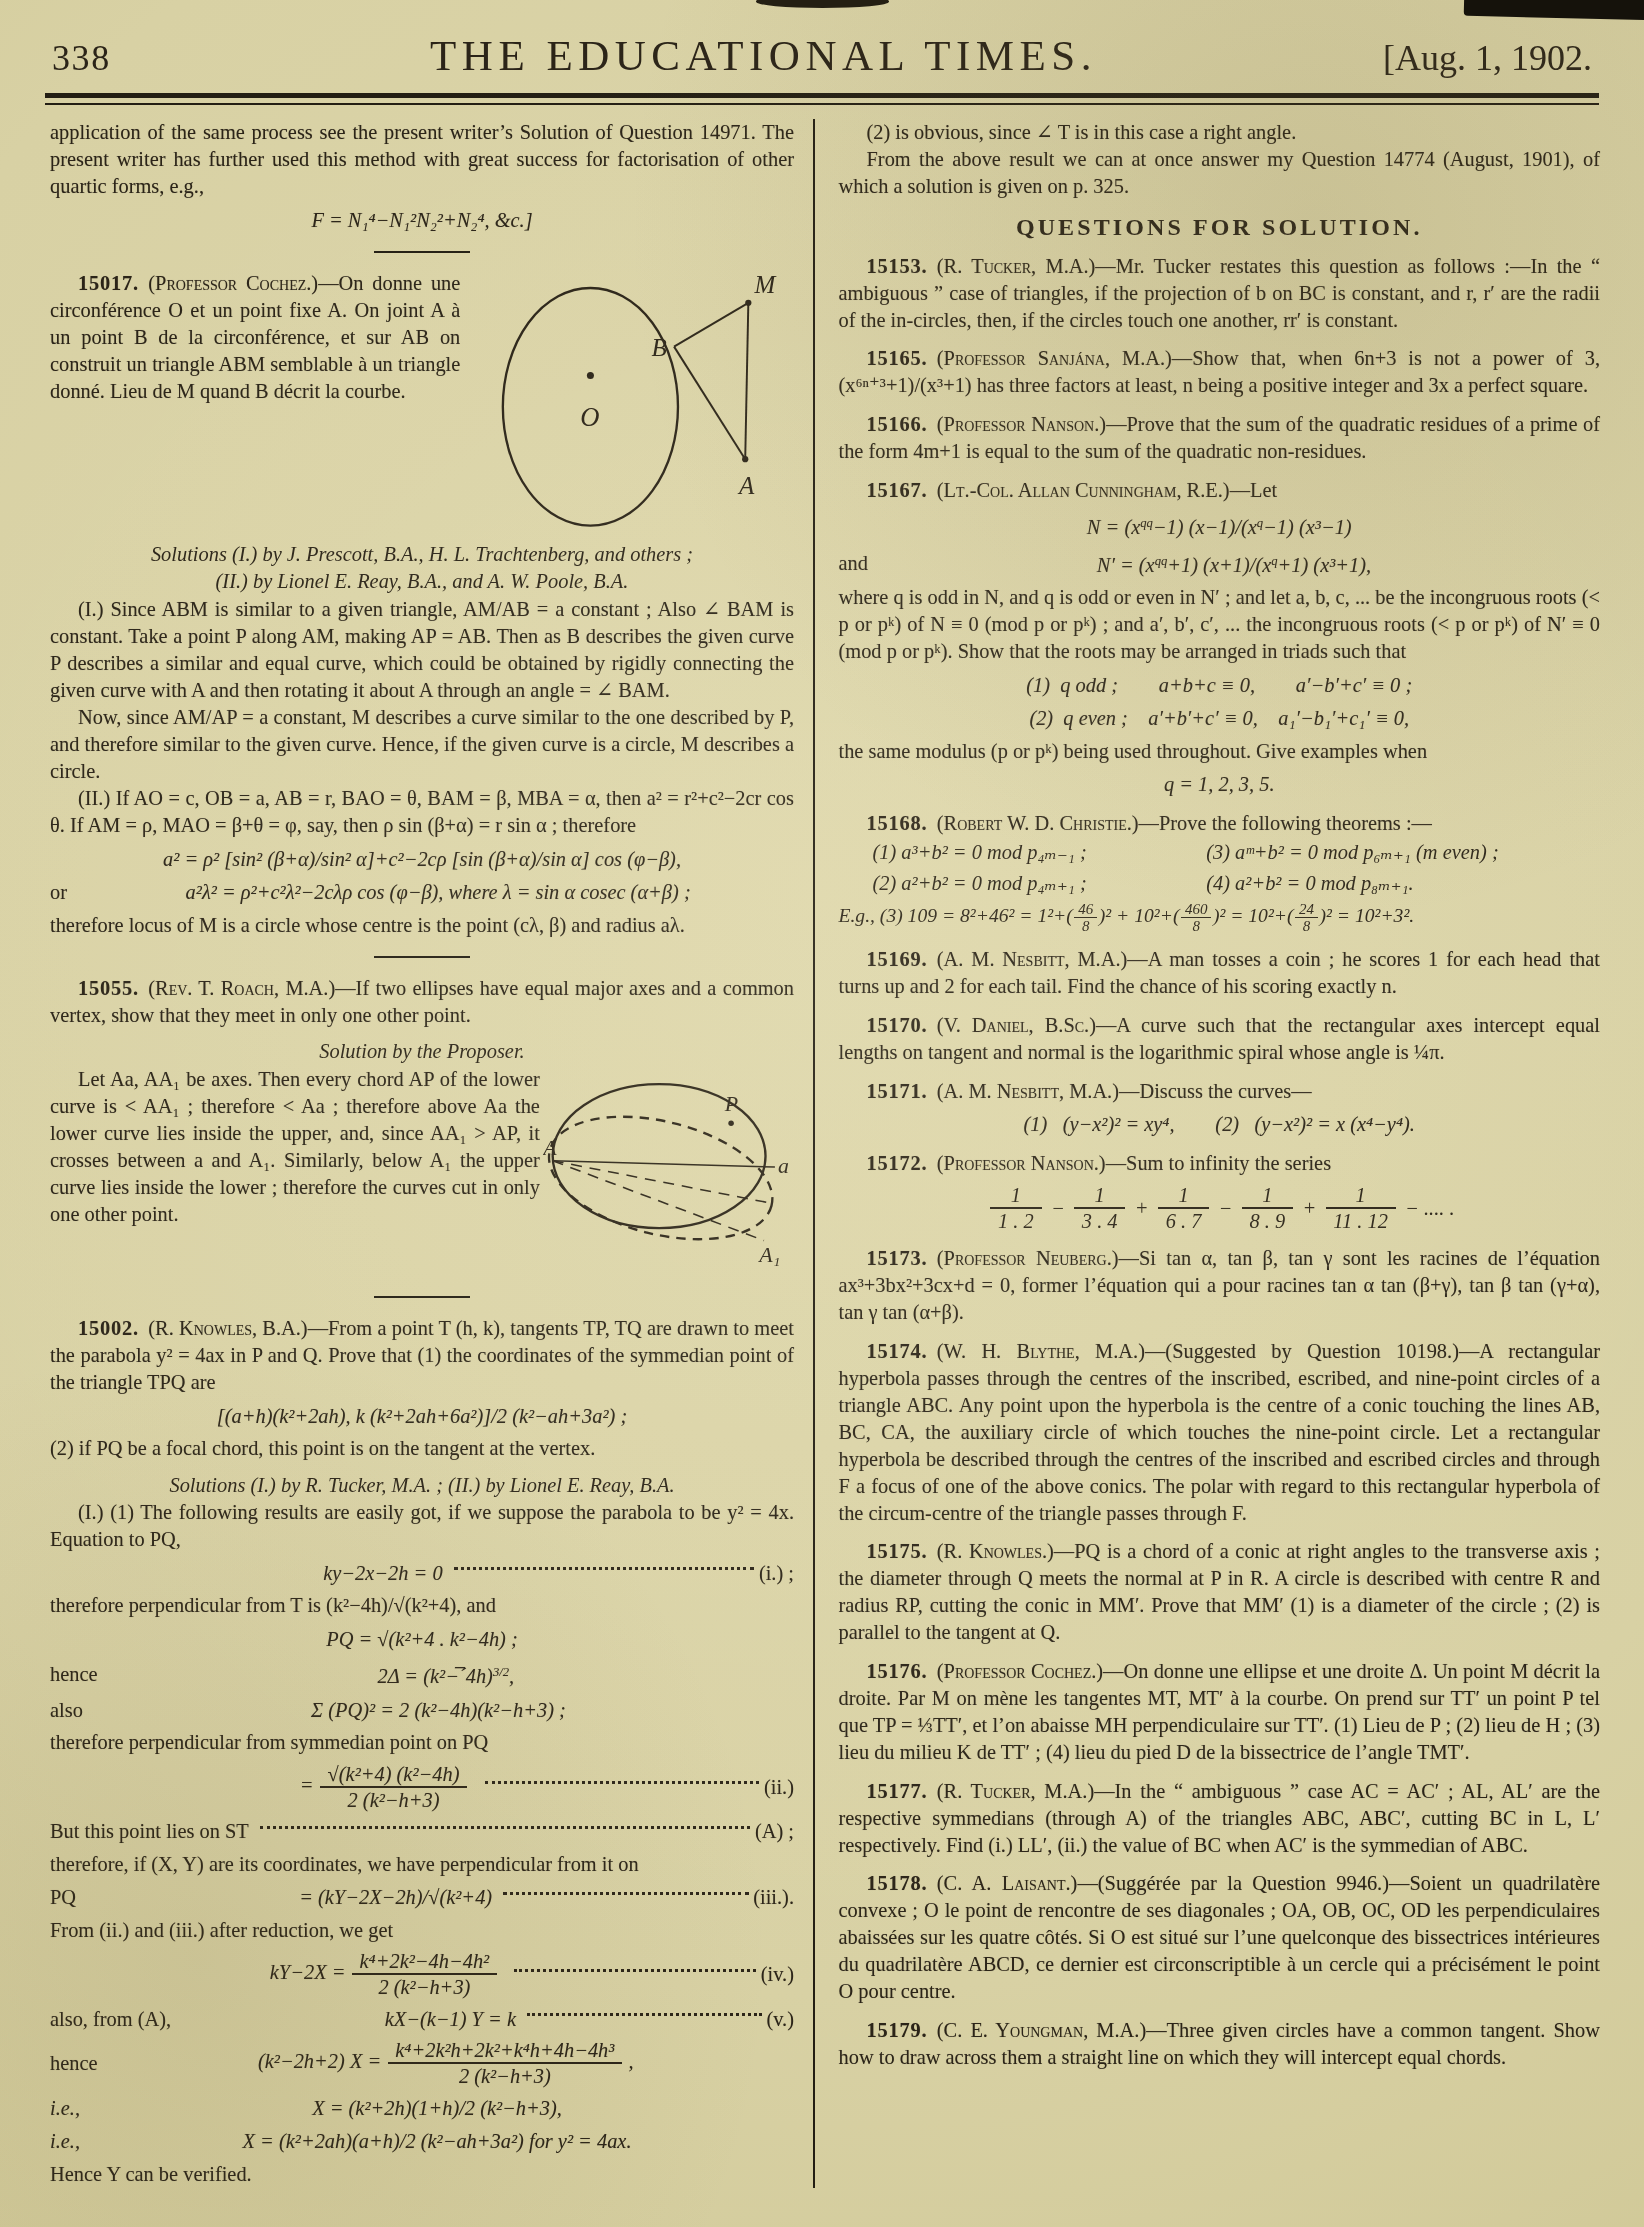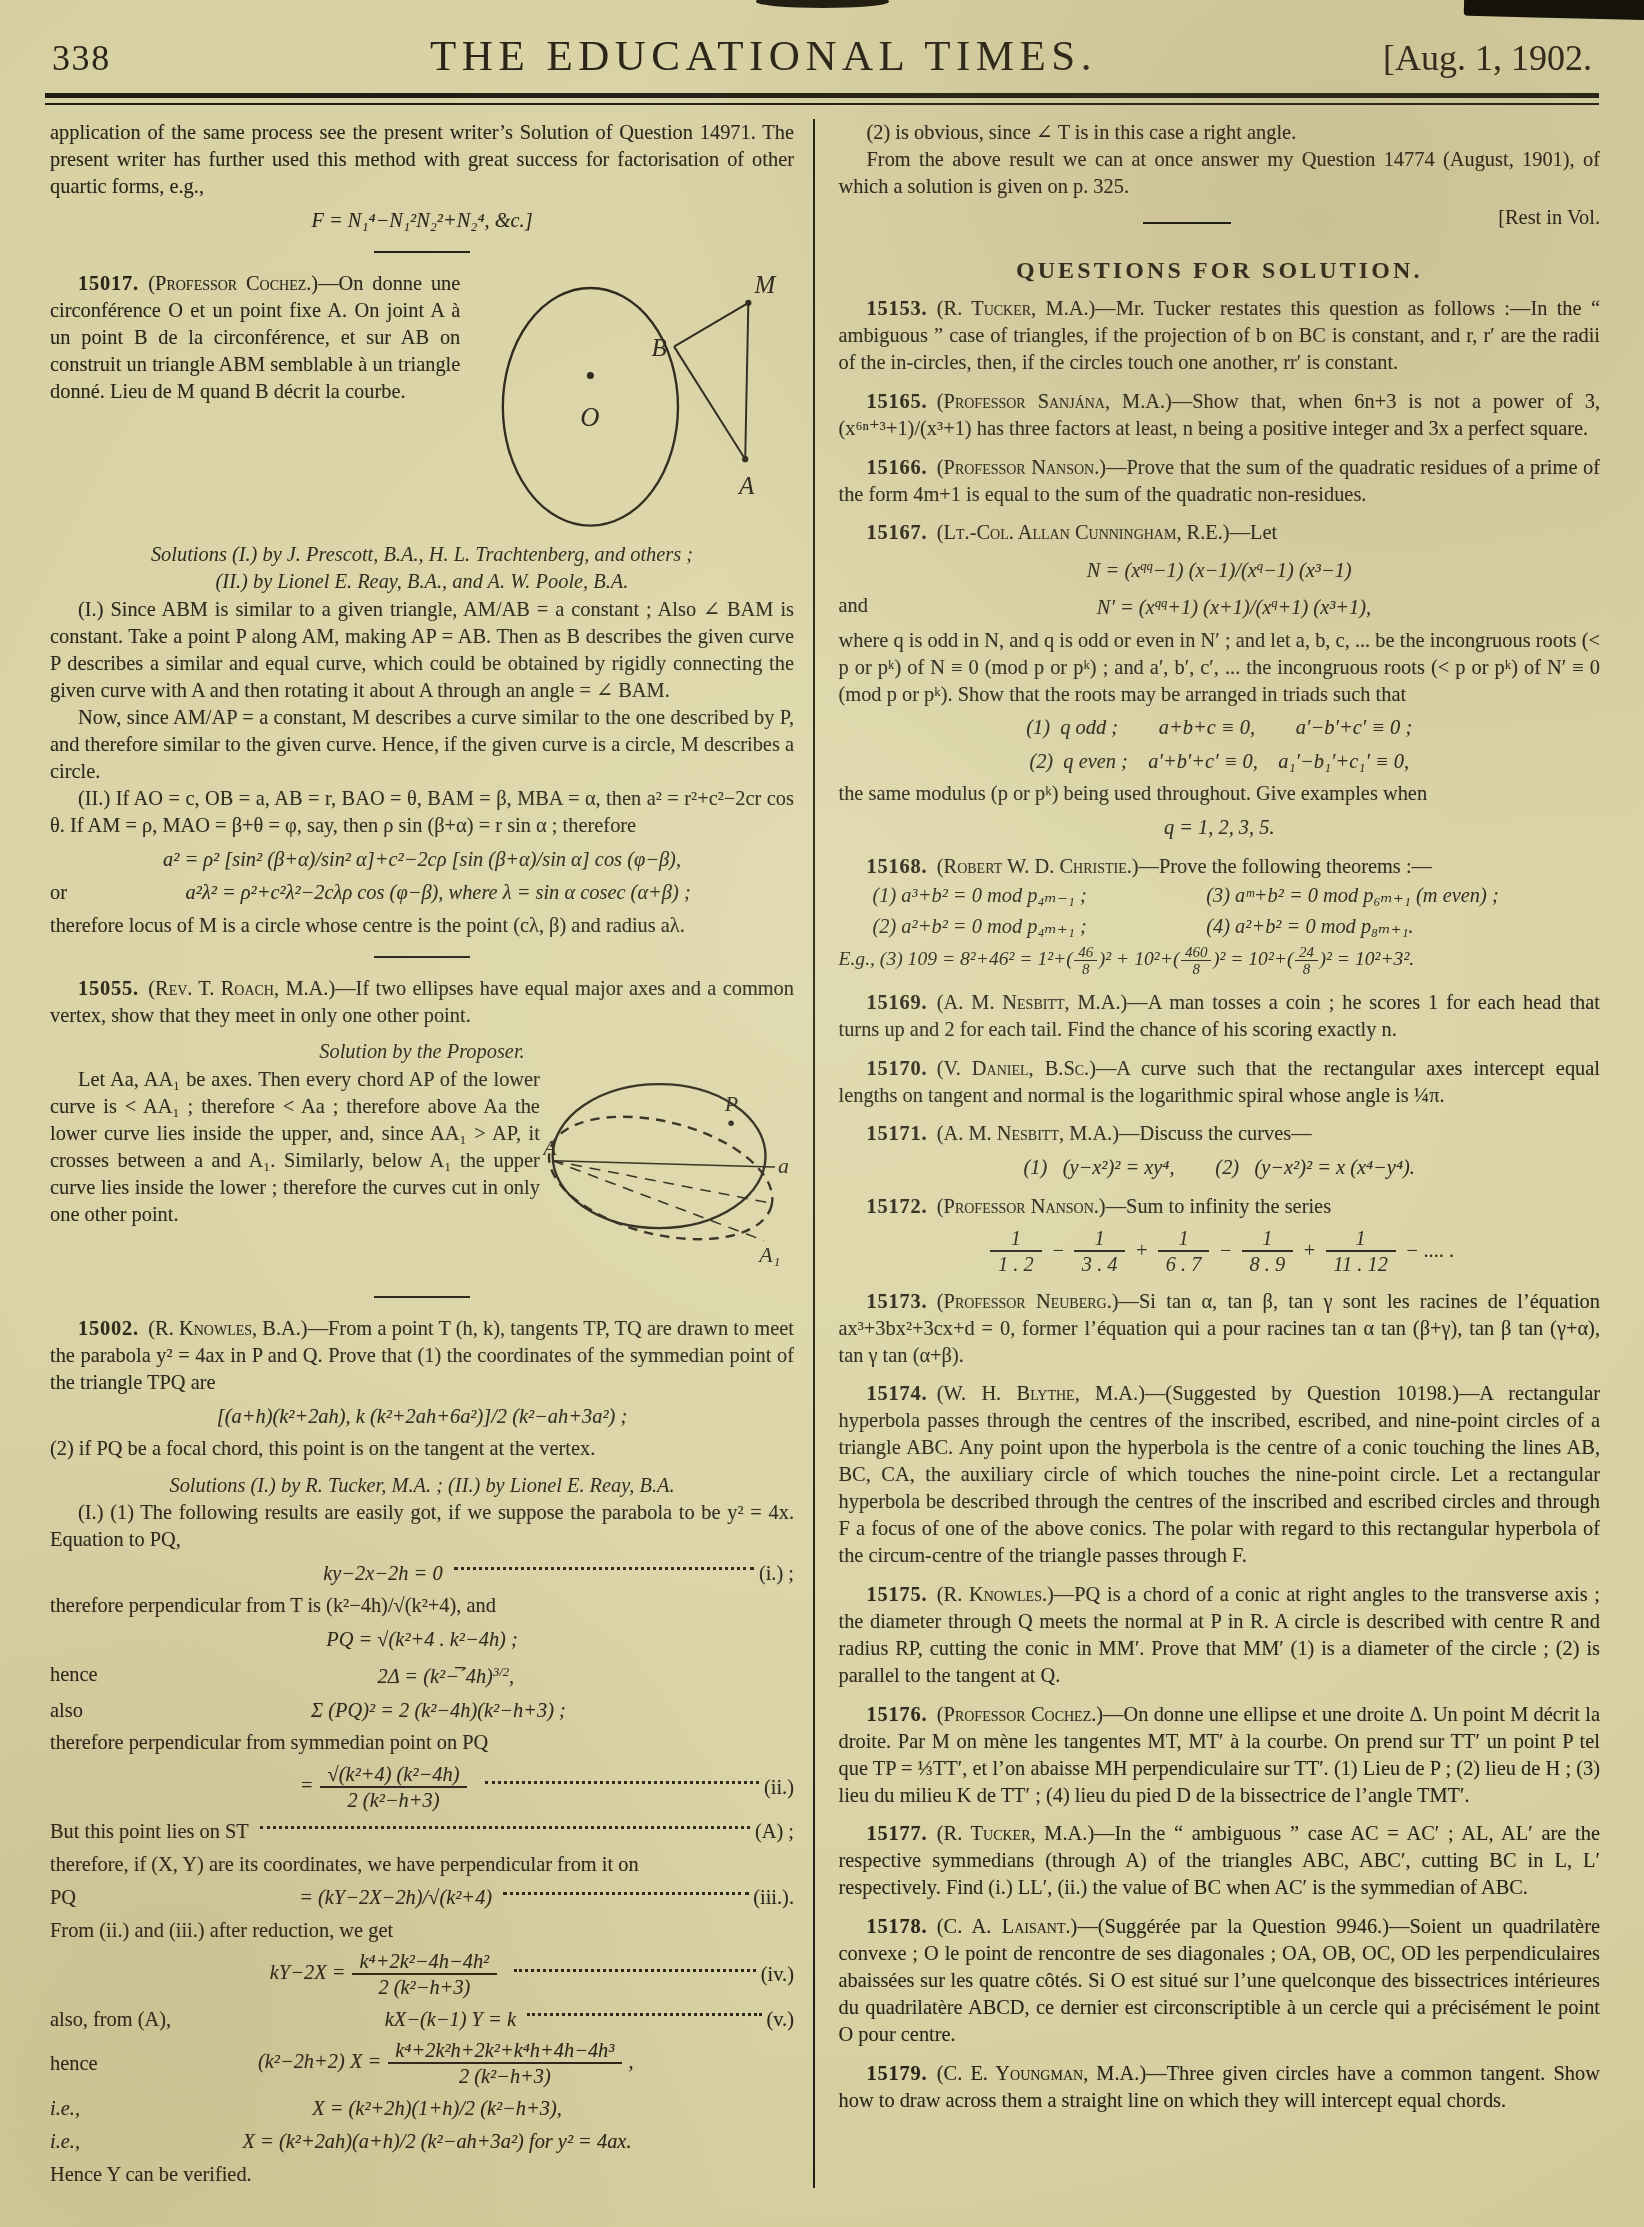--- a/index.html
+++ b/index.html
@@ -217,24 +217,20 @@
         <span>X = (k²+2ah)(a+h)/2 (k²−ah+3a²)  for  y² = 4ax.</span>
         <span class="sp"></span>
       </div>
       <p class="body noindent">Hence Y can be verified.</p>
     </section>
 
     <section class="col-right">
 
       <p class="body q">(2) is obvious, since ∠ T is in this case a right angle.</p>
       <p class="body q">From the above result we can at once answer my Question 14774 (August, 1901), of which a solution is given on p. 325.</p>
-      <div class="restrow">
-        <div class="mini-divider"></div>
-        <div class="rest">[Rest in Vol.</div>
-      </div>
 
       <h2 class="section-title">QUESTIONS FOR SOLUTION.</h2>
 
       <p class="body q qblock"><b class="qnum">15153.</b><span class="sc">(R. Tucker, M.A.)</span><span>—Mr. Tucker restates this question as follows :—In the “ ambiguous ” case of triangles, if the projection of b on BC is constant, and r, r′ are the radii of the in-circles, then, if the circles touch one another, rr′ is constant.</span></p>
 
       <p class="body q qblock"><b class="qnum">15165.</b><span class="sc">(Professor Sanjána, M.A.)</span><span>—Show that, when 6n+3 is not a power of 3, (x⁶ⁿ⁺³+1)/(x³+1) has three factors at least, n being a positive integer and 3x a perfect square.</span></p>
 
       <p class="body q qblock"><b class="qnum">15166.</b><span class="sc">(Professor Nanson.)</span><span>—Prove that the sum of the quadratic residues of a prime of the form 4m+1 is equal to the sum of the quadratic non-residues.</span></p>
 
       <div class="qblock">

